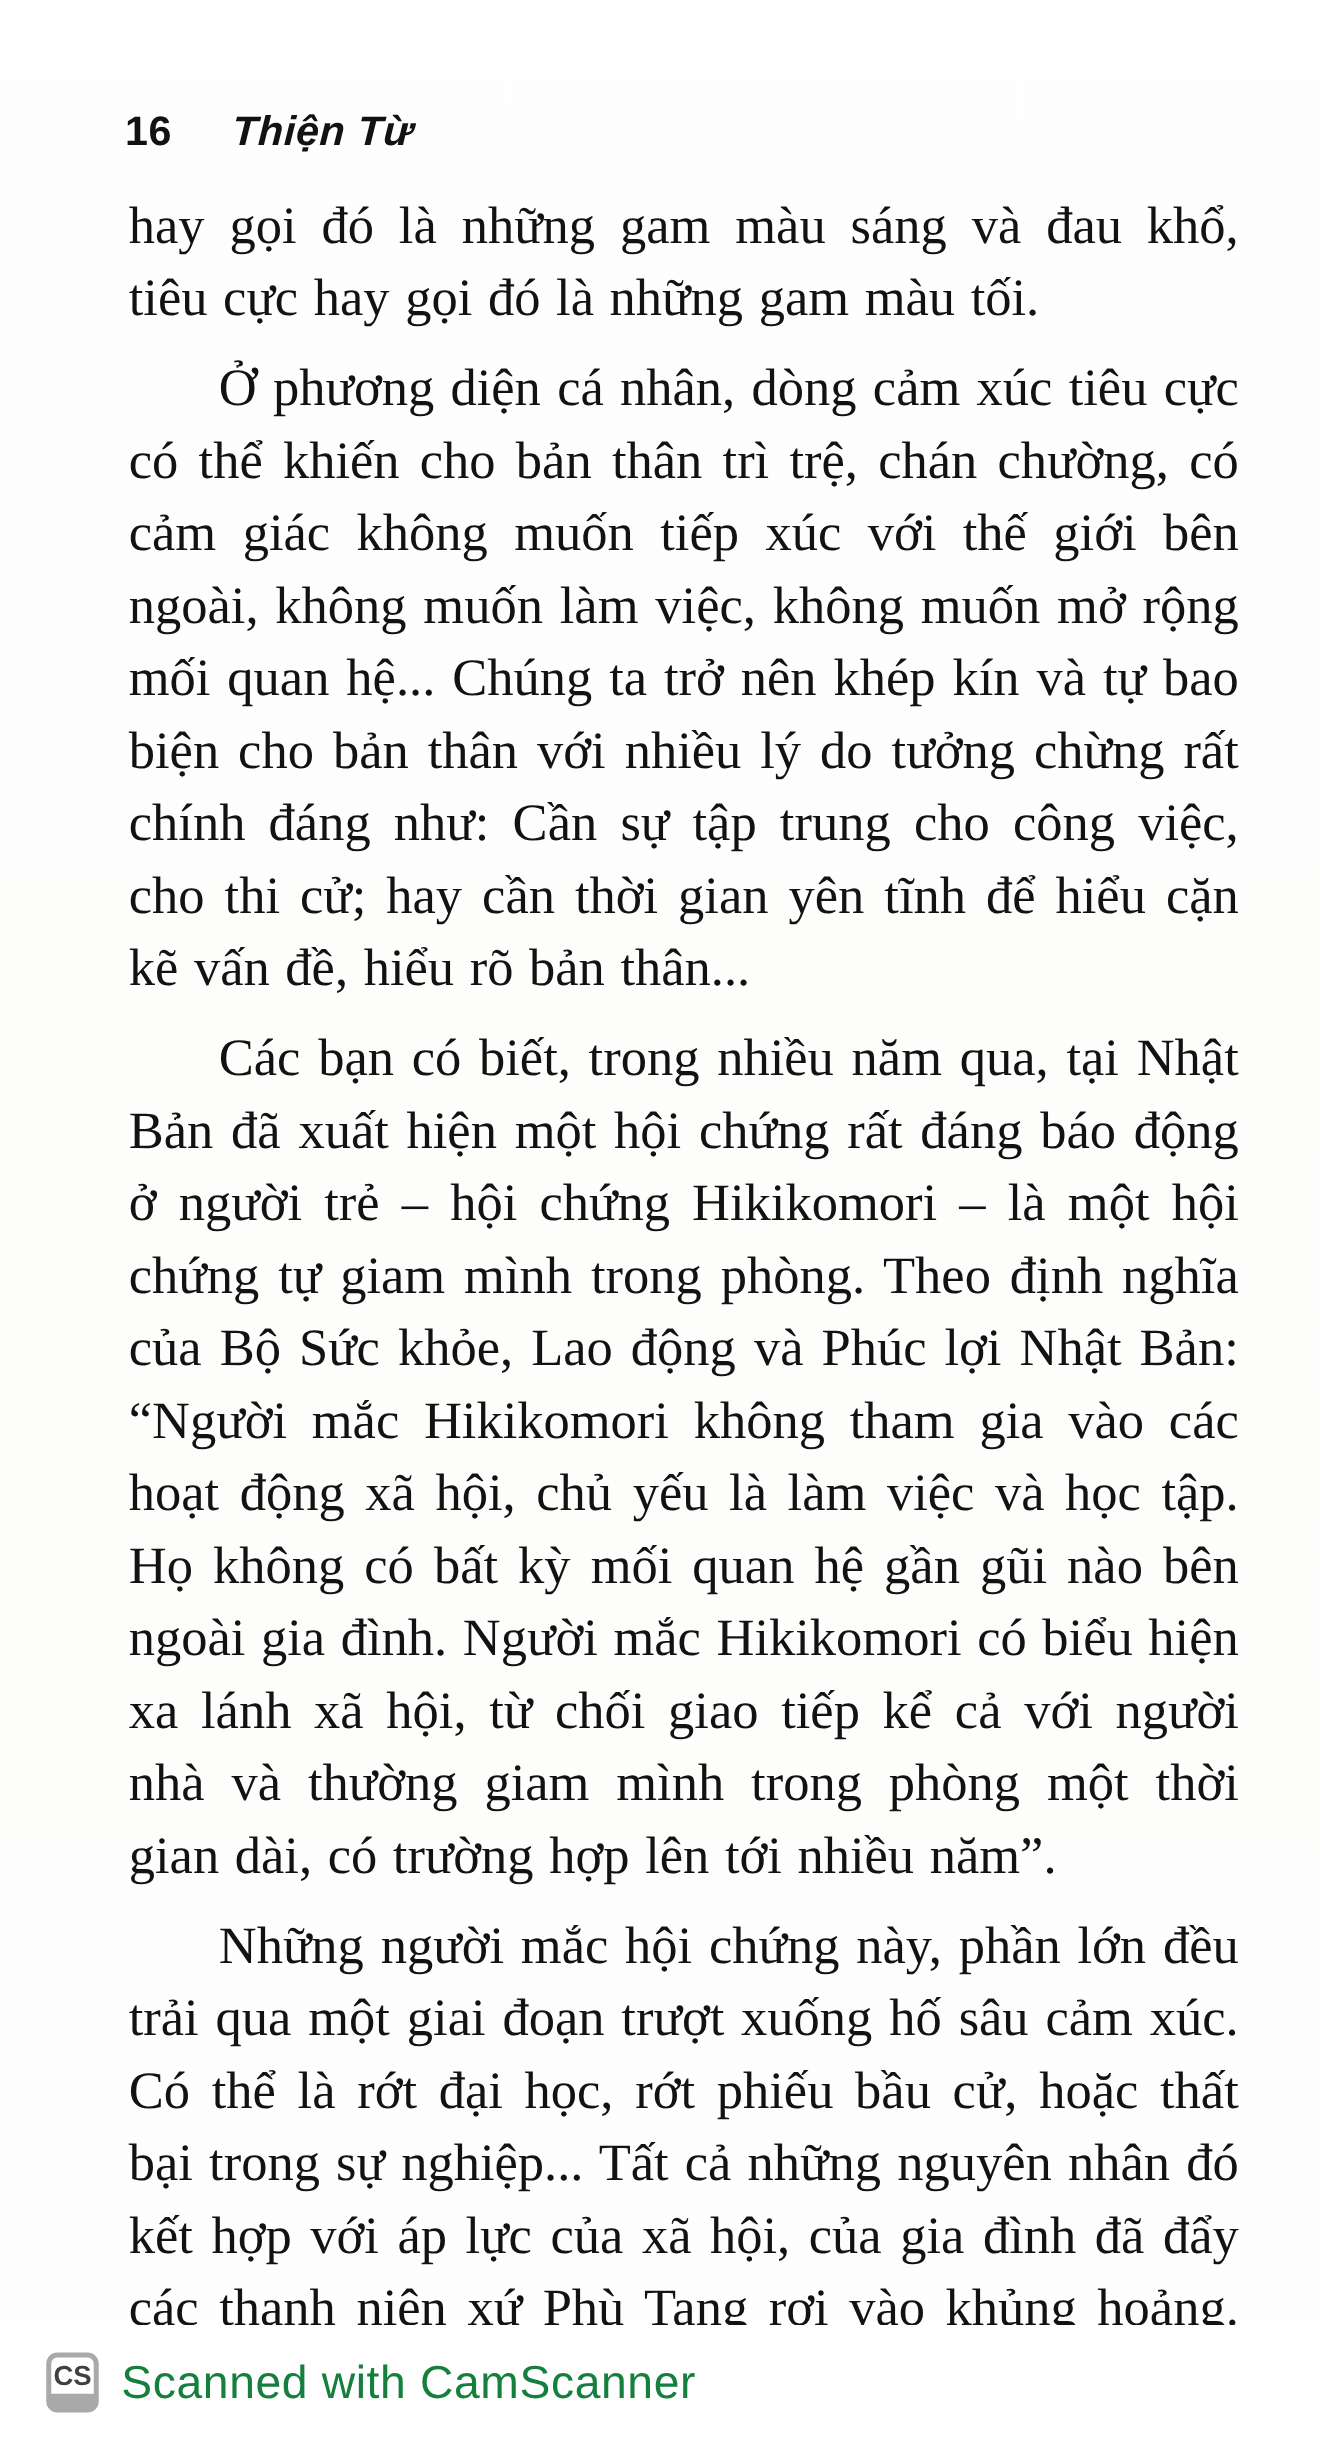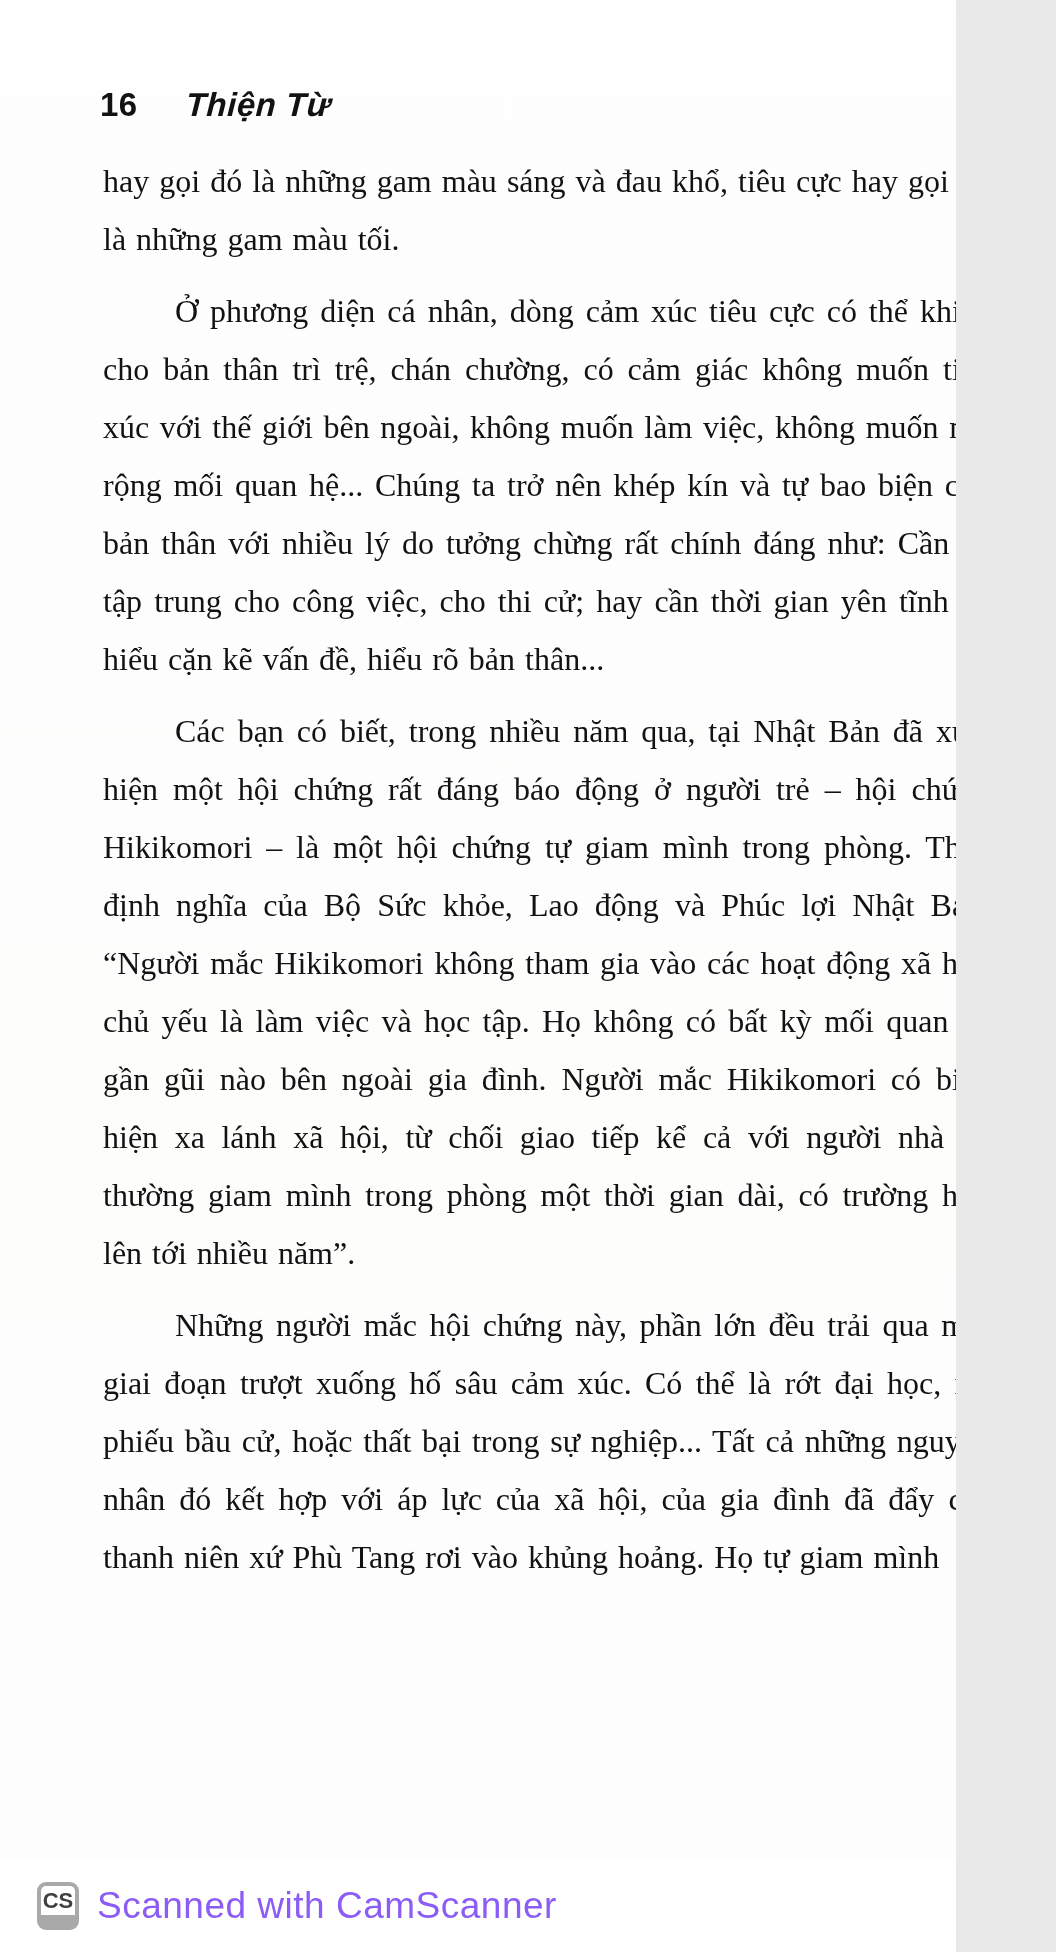--- a/index.html
+++ b/index.html
@@ -2,21 +2,21 @@
 <html><head>
 <meta charset="utf-8">
 <style>
   html, body {
     margin: 0;
     padding: 0;
     background: #e9e9e9;
   }
   .page {
     position: relative;
-    width: 956px;
+    width: 1056px;
     height: 1952px;
     background: #ffffff;
     overflow: hidden;
     font-family: "Liberation Serif", serif;
     color: #121212;
   }
   
   .page::before {
     content: "";
     position: absolute;
@@ -49,21 +49,21 @@
   .body-text {
     position: absolute;
     top: 152px;
     left: 103px;
     width: 888px;
     z-index: 2;
   }
   .body-text p {
     margin: 0;
     padding: 0;
-    font-size: 32px;
+    font-size: 42px;
     line-height: 58px;
     text-align: justify;
     text-justify: inter-word;
     word-spacing: 2px;
   }
   .body-text p + p {
     margin-top: 14px;
   }
   .body-text p.indent {
     text-indent: 72px;
@@ -108,21 +108,21 @@
     right: -1px;
     bottom: -1px;
     height: 12px;
     background: #a9a9a9;
     border-radius: 0 0 5px 5px;
   }
   .scan-footer .footer-label {
     margin-left: 18px;
     font-family: "Liberation Sans", sans-serif;
     font-size: 37px;
-    color: #8b5cf6;
+    color: #15803d;
     letter-spacing: 0.5px;
   }
 </style>
 </head>
 <body>
 
 <div class="page">
 
   <div class="running-header">
     <span class="page-num">16</span>

